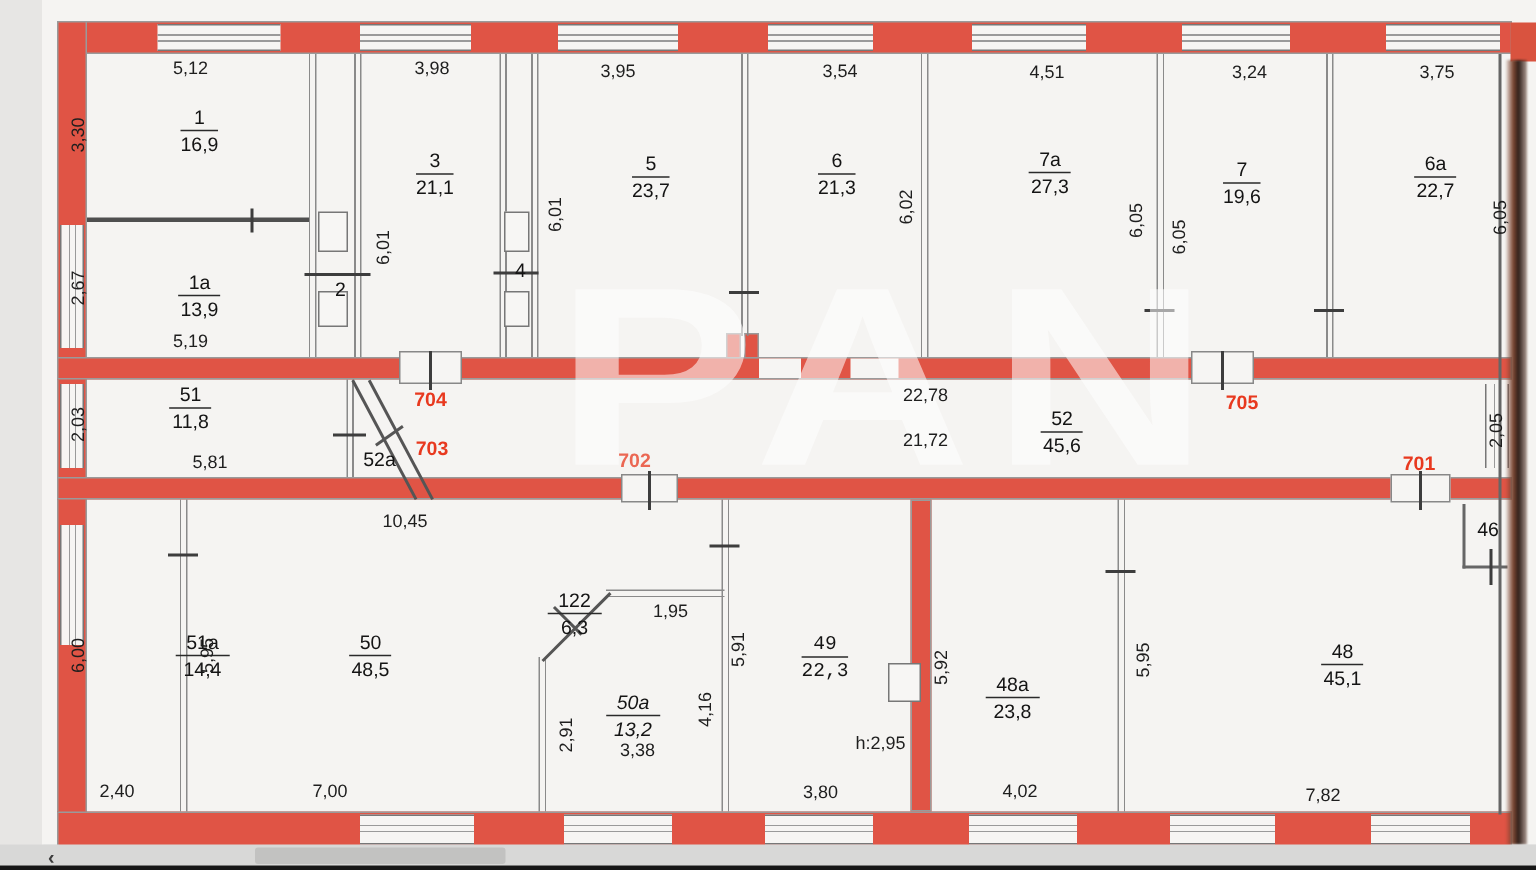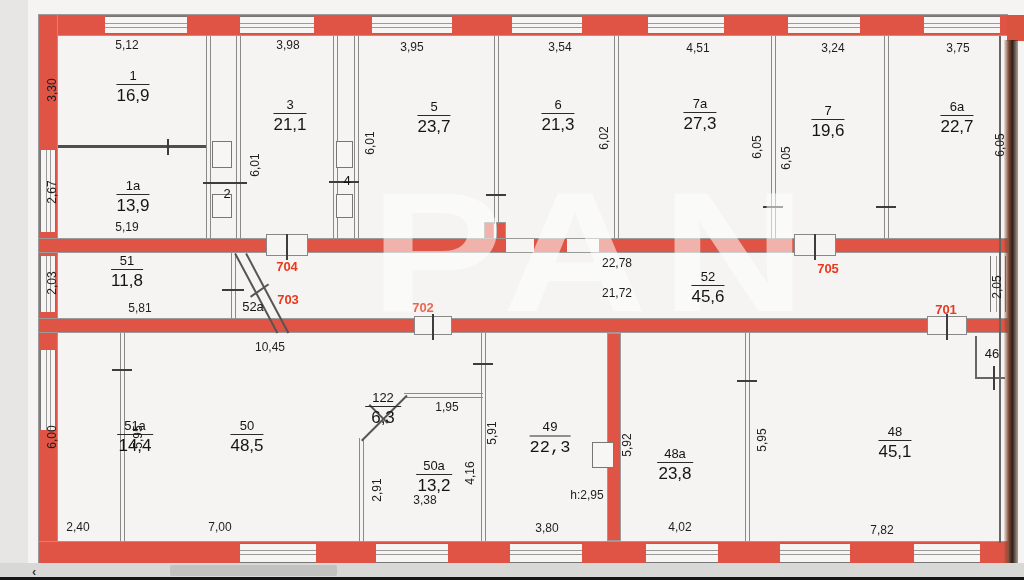--- a/index.html
+++ b/index.html
@@ -18,21 +18,21 @@
   .diag{position:absolute;height:2px;background:#555;transform-origin:0 0;}
   .door{position:absolute;background:#f6f5f3;border:1px solid #888;box-sizing:border-box;}
   .gap{position:absolute;background:#f6f5f3;}
   .sbox{position:absolute;background:#f7f6f4;border:1px solid #777;box-sizing:border-box;}
   .line{position:absolute;background:#666;}
   .dim{position:absolute;font-size:12px;color:#1e1e1e;transform:translate(-50%,-50%);white-space:nowrap;z-index:60;}
   .dim.rot{transform:translate(-50%,-50%) rotate(-90deg);}
   .room{position:absolute;transform:translate(-50%,-50%);text-align:center;color:#141414;z-index:60;}
   .room .rn{font-size:13px;padding:0 7px 1px;border-bottom:1.5px solid #2a2a2a;}
   .room .rn.noline{border-bottom:none;padding:0;}
-  .room .ra{font-size:17px;padding-top:1px;}
+  .room .ra{font-size:13px;padding-top:1px;}
   .doorlab{position:absolute;transform:translate(-50%,-50%);font-weight:bold;font-size:13px;color:#e8391f;z-index:55;white-space:nowrap;}
   .wm{position:absolute;z-index:50;color:#ffffff;font-weight:bold;white-space:nowrap;pointer-events:none;}
   #wm-logo{left:595px;top:252px;font-size:200px;letter-spacing:14px;opacity:.55;transform:translate(-50%,-50%) scaleY(.85);}
   #wm-sub{left:555px;top:338px;font-size:19px;letter-spacing:13px;opacity:.6;transform:translate(-50%,-50%);}
   #left-strip{position:absolute;left:0;top:0;width:28px;height:563px;background:#e7e6e4;border-right:1px solid #fbfbfa;}
   #scan-band{position:absolute;left:1004px;top:40px;width:14px;height:523px;z-index:45;
              background:linear-gradient(to right,rgba(140,70,50,.12),#7a4632 35%,#30201a 60%,rgba(90,50,35,.45));filter:blur(.6px);}
   #scan-blob{position:absolute;left:1007px;top:15px;width:17px;height:26px;background:#d9533f;z-index:45;}
   #bottom-bar{position:absolute;left:0;top:563px;width:1024px;height:14px;background:#d8d8d7;z-index:70;}
   #bottom-line{position:absolute;left:0;top:577px;width:1024px;height:3px;background:#161616;z-index:71;}
@@ -182,21 +182,21 @@
       <div class="ra">14,4</div>
     </div>
   <div class="room" style="left:247px;top:437px;">
       <div class="rn">50</div>
       <div class="ra">48,5</div>
     </div>
   <div class="room" style="left:383px;top:361px;margin-top:48px;">
       <div class="rn">122</div>
       <div class="ra">6,3</div>
     </div>
-  <div class="room" style="left:434px;top:477px;">
+  <div class="room" style="left:422px;top:477px;font-style:italic;">
       <div class="rn">50а</div>
       <div class="ra">13,2</div>
     </div>
   <div class="room" style="left:550px;top:438px;font-family:Liberation Mono, monospace;">
       <div class="rn">49</div>
       <div class="ra">22,3</div>
     </div>
   <div class="room" style="left:675px;top:432px;margin-top:33px;">
       <div class="rn">48а</div>
       <div class="ra">23,8</div>

